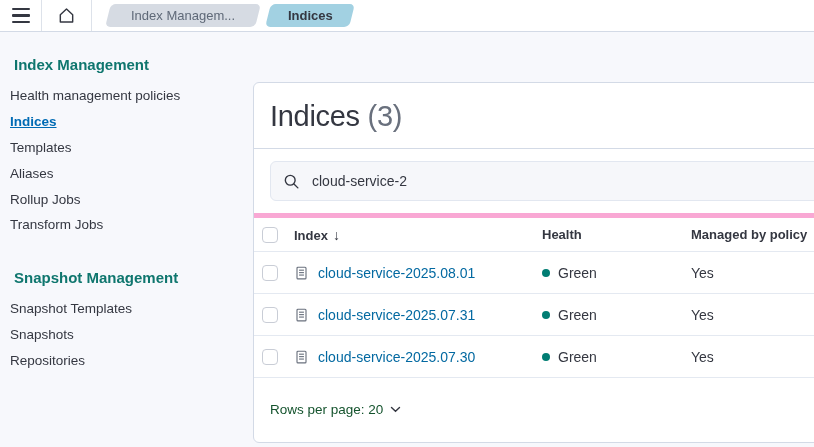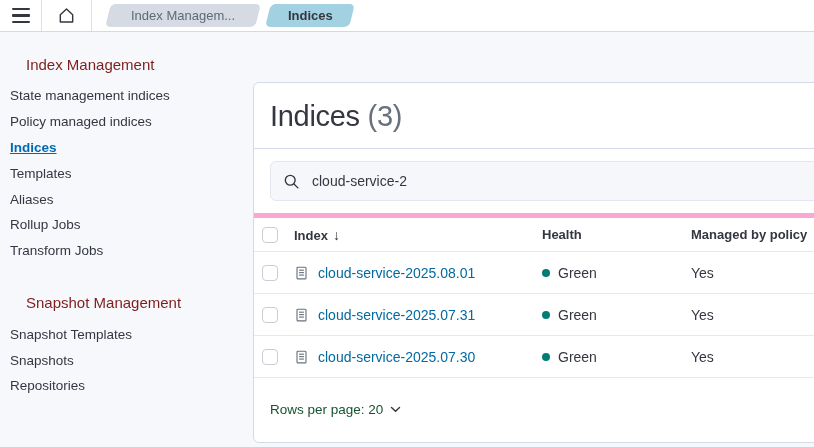--- a/index.html
+++ b/index.html
@@ -28,21 +28,21 @@
     transform:skewX(-14deg); border-radius:5px; cursor:pointer; border:none; padding:0 14px;
   }
   .chip .chip-inner { transform:skewX(14deg); font-size:13px; white-space:nowrap; font-family:inherit; }
   .chip-prev { background:#D6DBE3; min-width:150px; }
   .chip-prev .chip-inner { color:#5F6978; }
   .chip-active { background:#A2D1E2; min-width:84px; }
   .chip-active .chip-inner { color:#343741; font-weight:700; }
 
   
   .sidebar { position:absolute; left:0; top:32px; width:243px; padding-left:10px; }
-  .sidebar h3 { font-size:15px; font-weight:400; color:#7f1d1d; margin:24px 0 10px 16px; }
+  .sidebar h3 { font-size:15px; font-weight:700; color:#0f766e; margin:24px 0 10px 4px; }
   .sidebar h3.second { margin-top:31px; }
   .nav-item { display:block; font-size:13.5px; color:#343741; padding:5.4px 0; text-decoration:none; cursor:pointer; }
   .nav-item.active { color:#006BB4; font-weight:700; text-decoration:underline; }
 
   
   .panel {
     position:absolute; left:253px; top:82px; width:600px; height:361px;
     background:#fff; border:1px solid #D3DAE6; border-radius:6px;
   }
   .panel-head { padding:17px 16px 15px 16px; }
@@ -111,22 +111,21 @@
       <span class="chip-inner">Index Managem...</span>
     </button>
     <button class="chip chip-active">
       <span class="chip-inner">Indices</span>
     </button>
   </nav>
 </div>
 
 <nav class="sidebar">
   <h3>Index Management</h3>
-  <a class="nav-item">State management indices</a>
-  <a class="nav-item">Policy managed indices</a>
+  <a class="nav-item">Health management policies</a>
   <a class="nav-item active">Indices</a>
   <a class="nav-item">Templates</a>
   <a class="nav-item">Aliases</a>
   <a class="nav-item">Rollup Jobs</a>
   <a class="nav-item">Transform Jobs</a>
 
   <h3 class="second">Snapshot Management</h3>
   <a class="nav-item">Snapshot Templates</a>
   <a class="nav-item">Snapshots</a>
   <a class="nav-item">Repositories</a>

